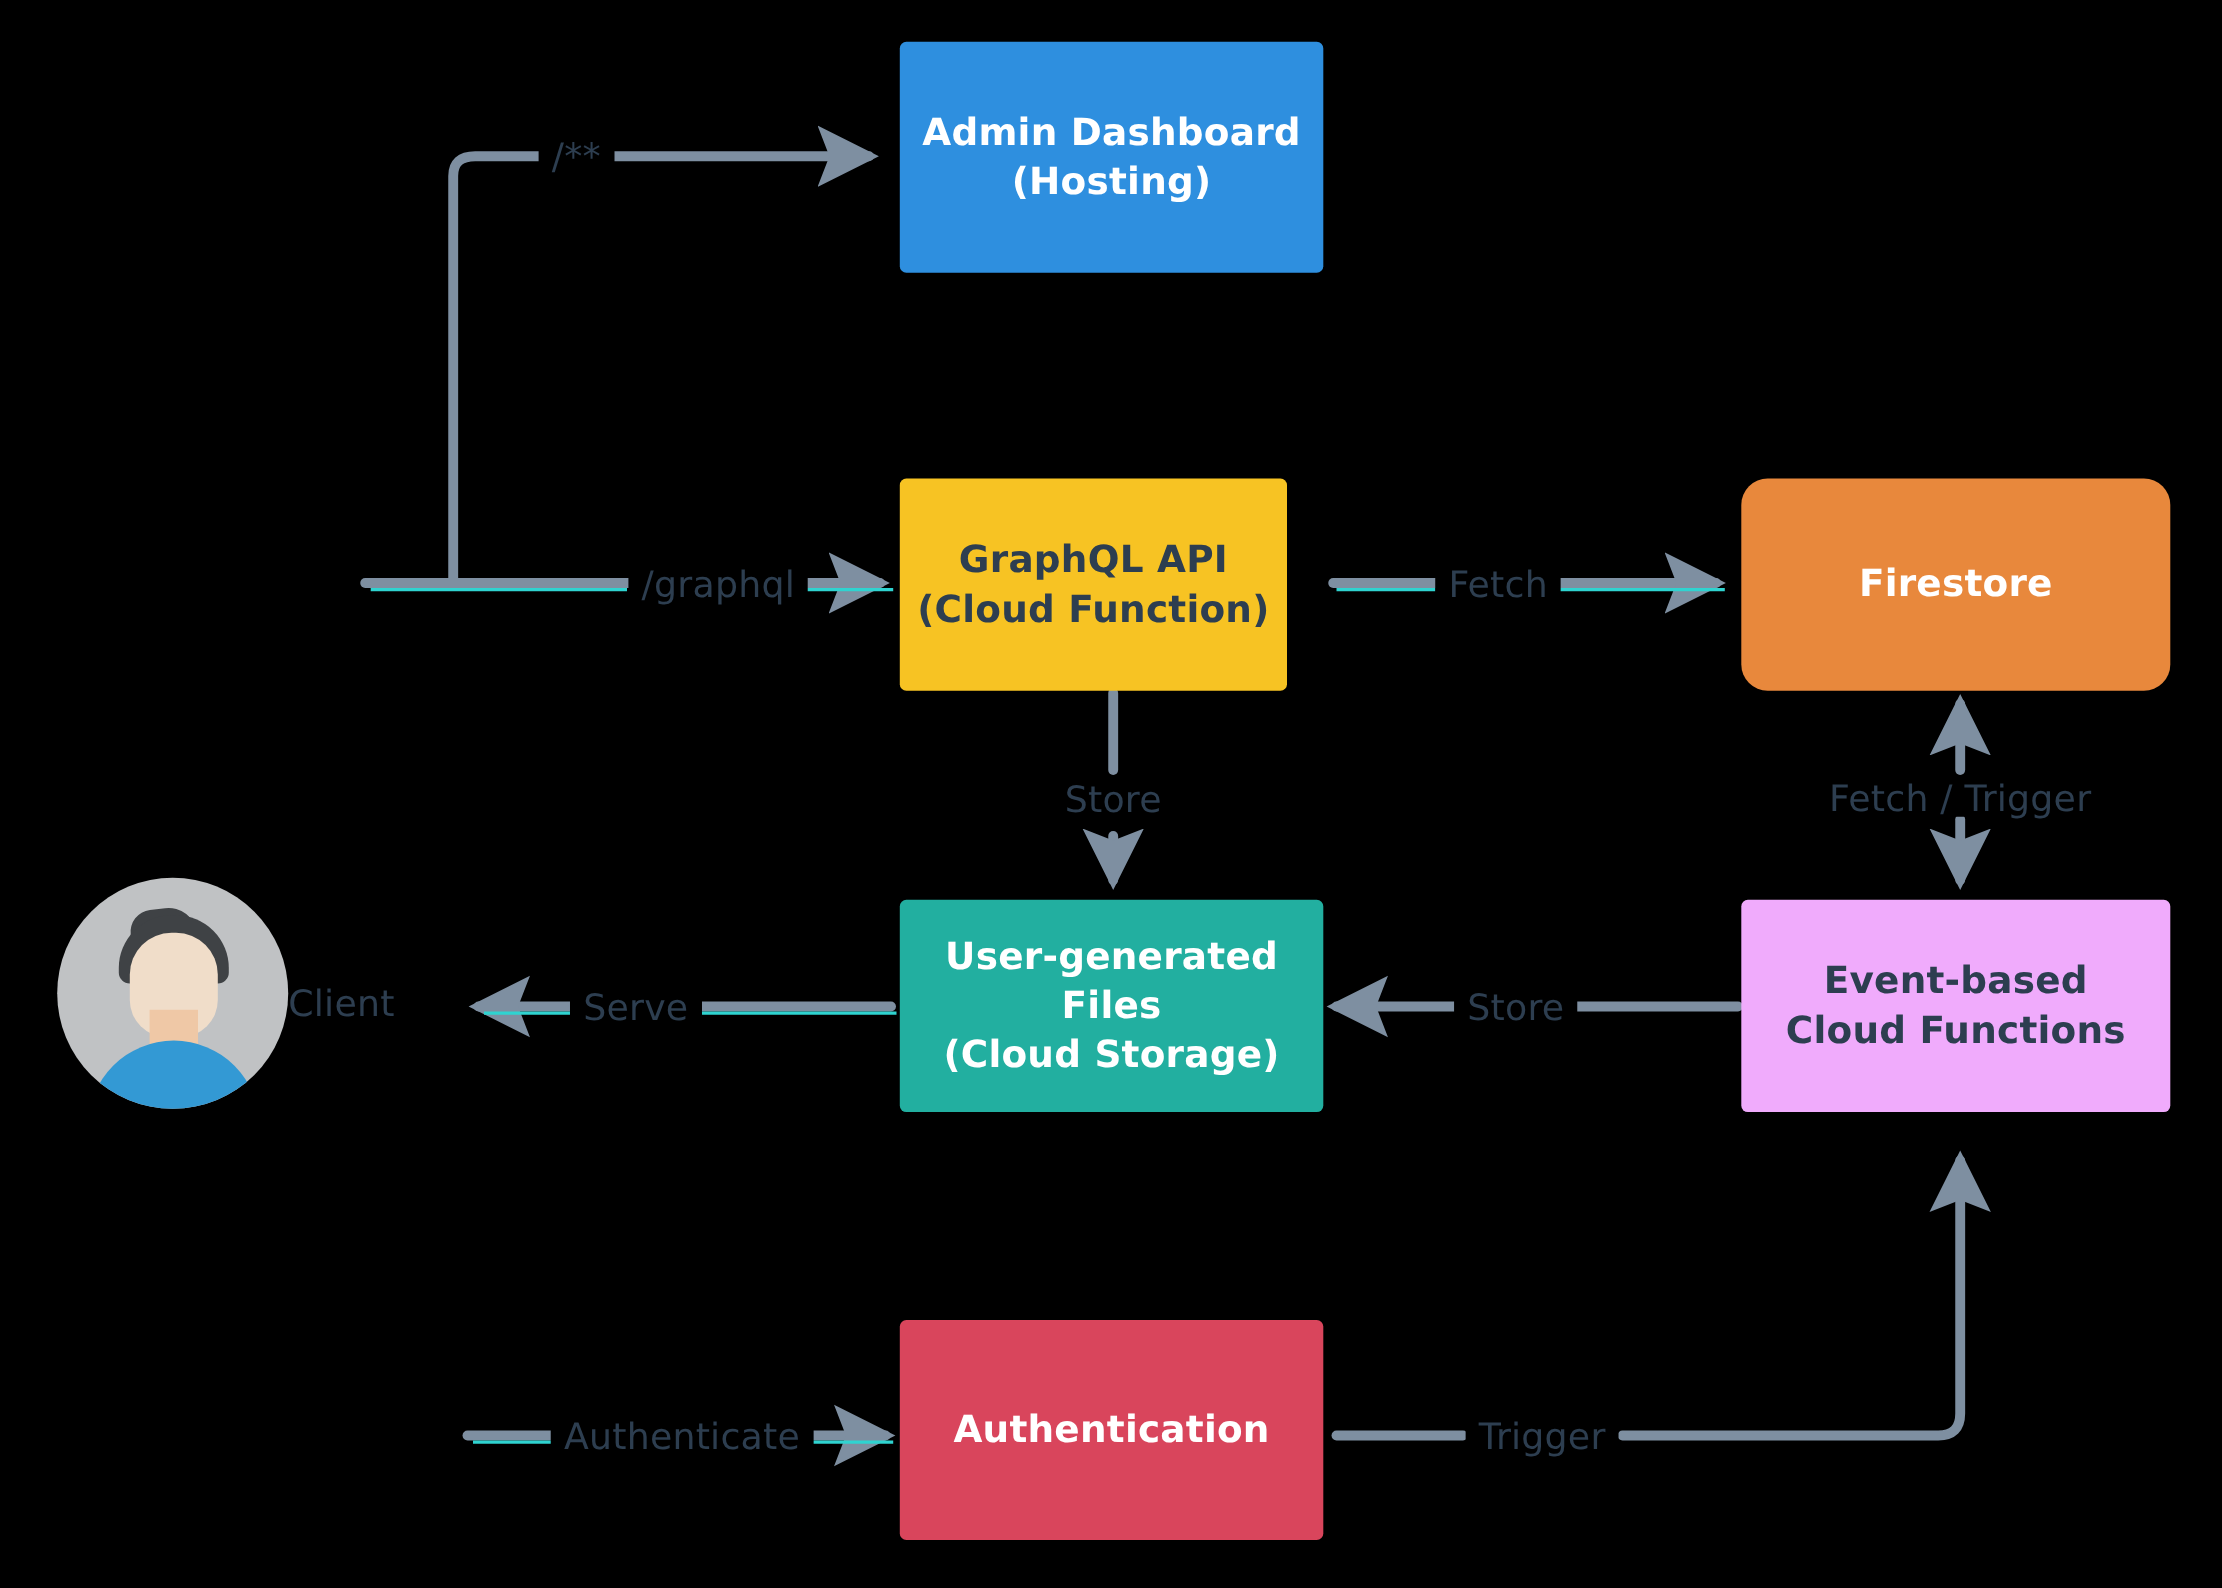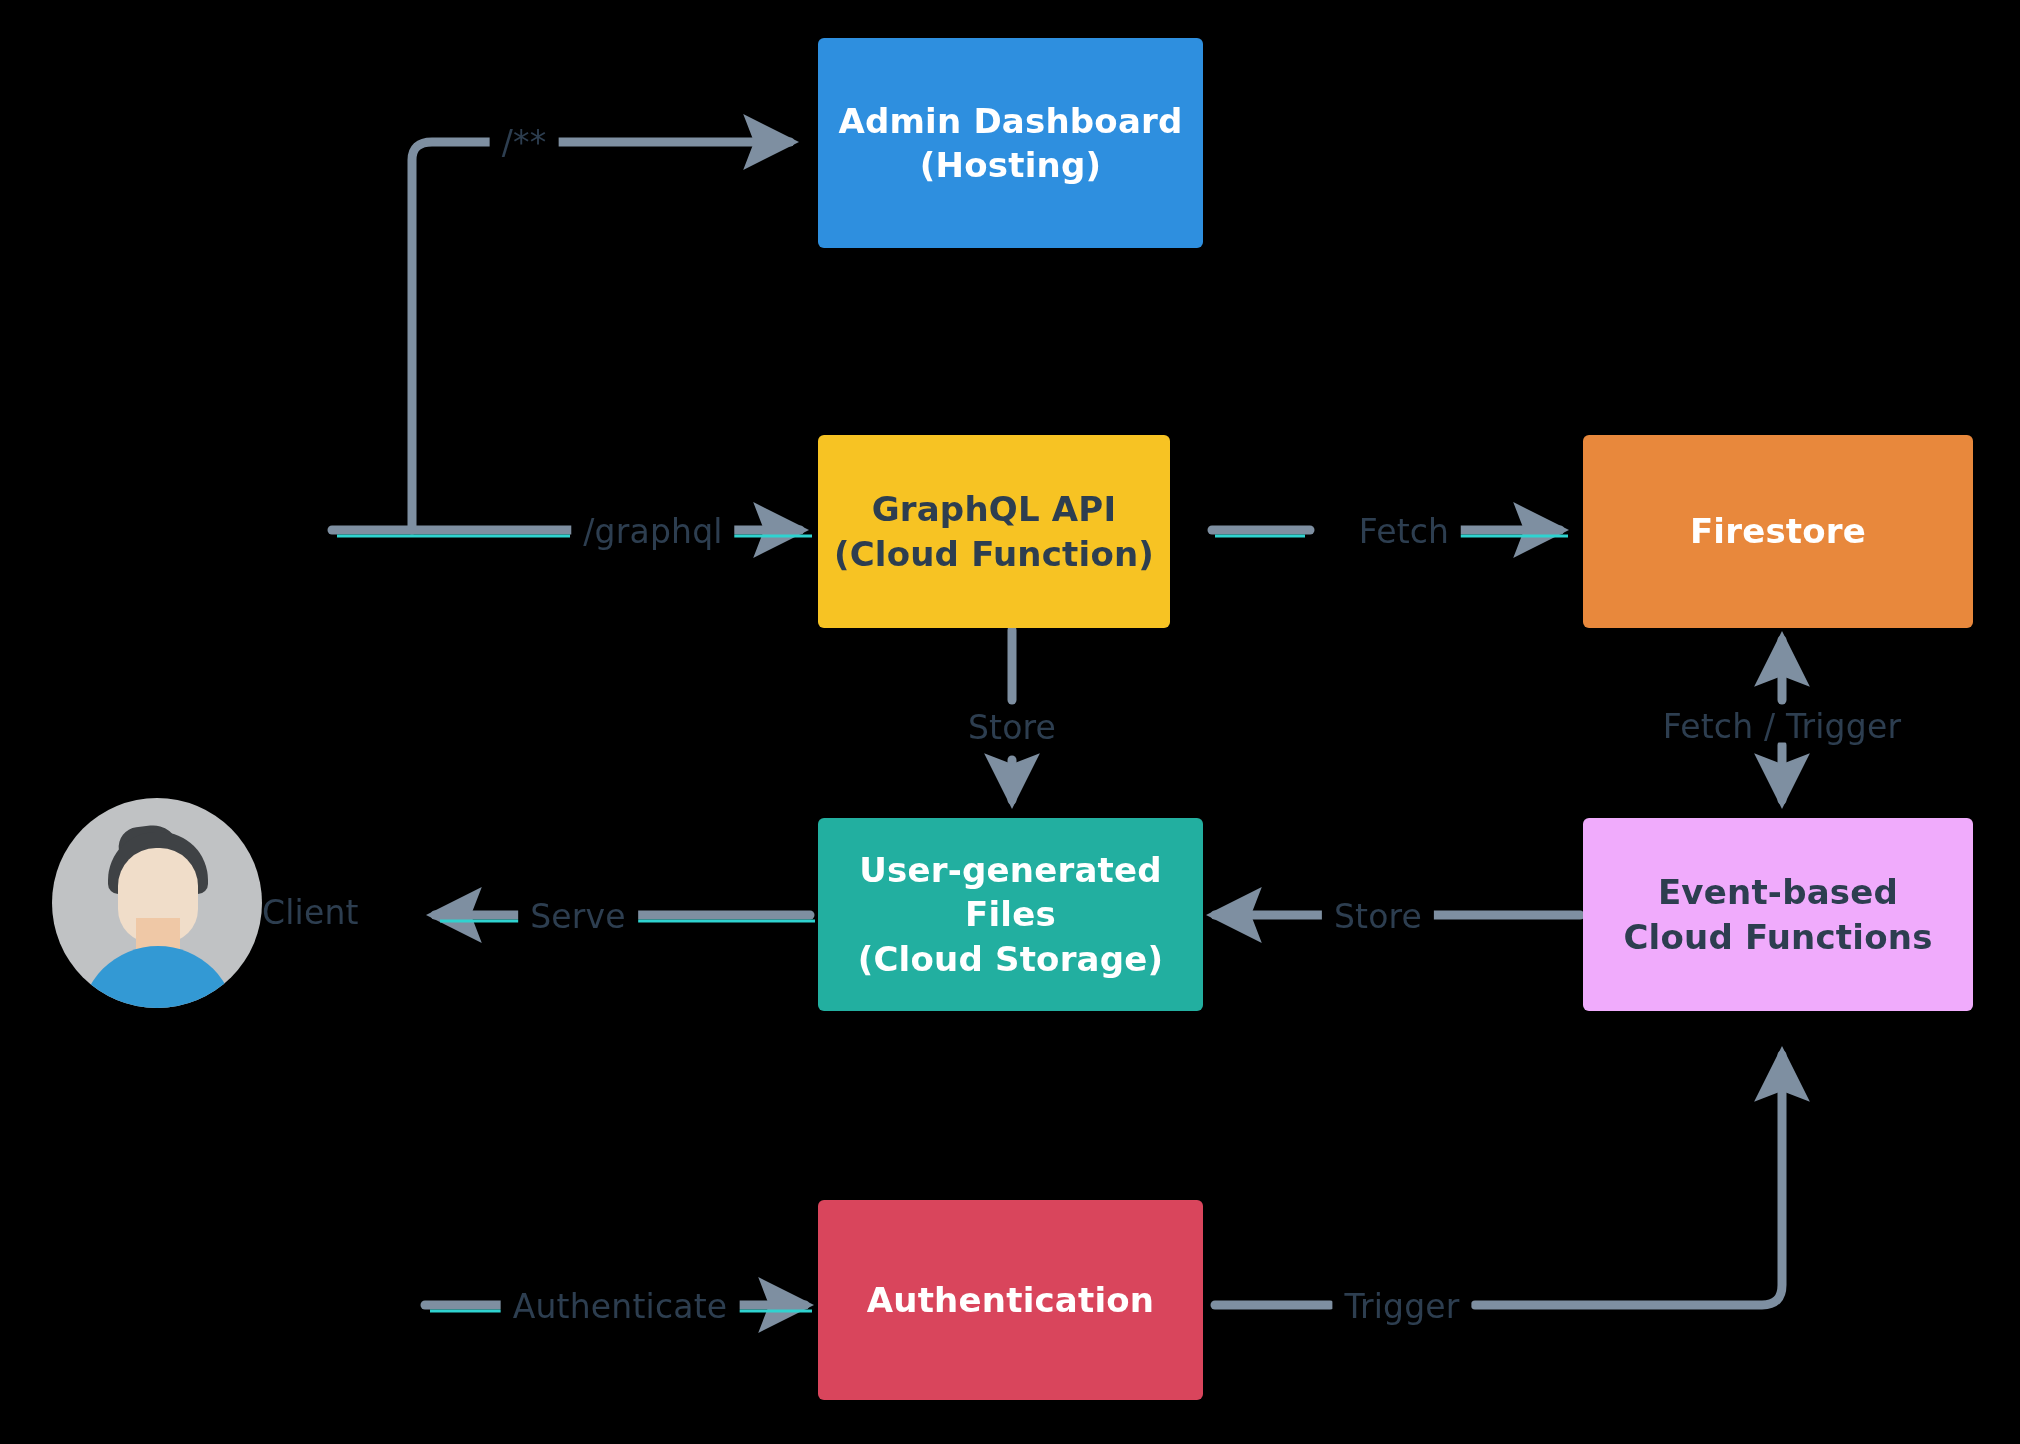--- a/index.html
+++ b/index.html
@@ -175,21 +175,21 @@
       <path d="M 723 1311 L 812 1311"></path>
     </g>
   </svg>
 
   <div class="node-box" style="left:818px; top:38px; width:385px; height:210px; background:#2e8fdf; color:#ffffff;">Admin Dashboard
 (Hosting)</div>
 
   <div class="node-box" style="left:818px; top:435px; width:352px; height:193px; background:#f7c323; color:#2d3e50;">GraphQL API
 (Cloud Function)</div>
 
-  <div class="node-box" style="left:1583px; top:435px; width:390px; height:193px; background:#e8883c; color:#ffffff;">Firestore</div>
+  <div class="node-box" style="left:1583px; top:435px; width:390px; height:193px; background:#e8883c; color:#ffffff;border-radius:24px;">Firestore</div>
 
   <div class="node-box" style="left:818px; top:818px; width:385px; height:193px; background:#22afa0; color:#ffffff;">User-generated Files
 (Cloud Storage)</div>
 
   <div class="node-box" style="left:1583px; top:818px; width:390px; height:193px; background:#f0abfc; color:#2d3e50;">Event-based
 Cloud Functions</div>
 
   <div class="node-box" style="left:818px; top:1200px; width:385px; height:200px; background:#d9455c; color:#ffffff;">Authentication</div>
 
   <div class="client-wrap" style="left:52px; top:798px;">
@@ -198,21 +198,21 @@
       <div class="av-hair"></div>
       <div class="av-face"></div>
       <div class="av-neck"></div>
       <div class="av-body"></div>
     </div>
     <div class="client-label">Client</div>
   </div>
 
   <div class="edge-label" style="left:524px; top:142px;">/**</div>
   <div class="edge-label" style="left:653px; top:531px;">/graphql</div>
-  <div class="edge-label" style="left:1404px; top:531px;">Fetch</div>
+  <div class="edge-label" style="left:1362px; top:531px;">Fetch</div>
   <div class="edge-label" style="left:1012px; top:727px;">Store</div>
   <div class="edge-label" style="left:1782px; top:726px;">Fetch / Trigger</div>
   <div class="edge-label" style="left:1378px; top:916px;">Store</div>
   <div class="edge-label" style="left:578px; top:916px;">Serve</div>
   <div class="edge-label" style="left:620px; top:1306px;">Authenticate</div>
   <div class="edge-label" style="left:1402px; top:1306px;">Trigger</div>
 
 </div>
 
 </body></html>

